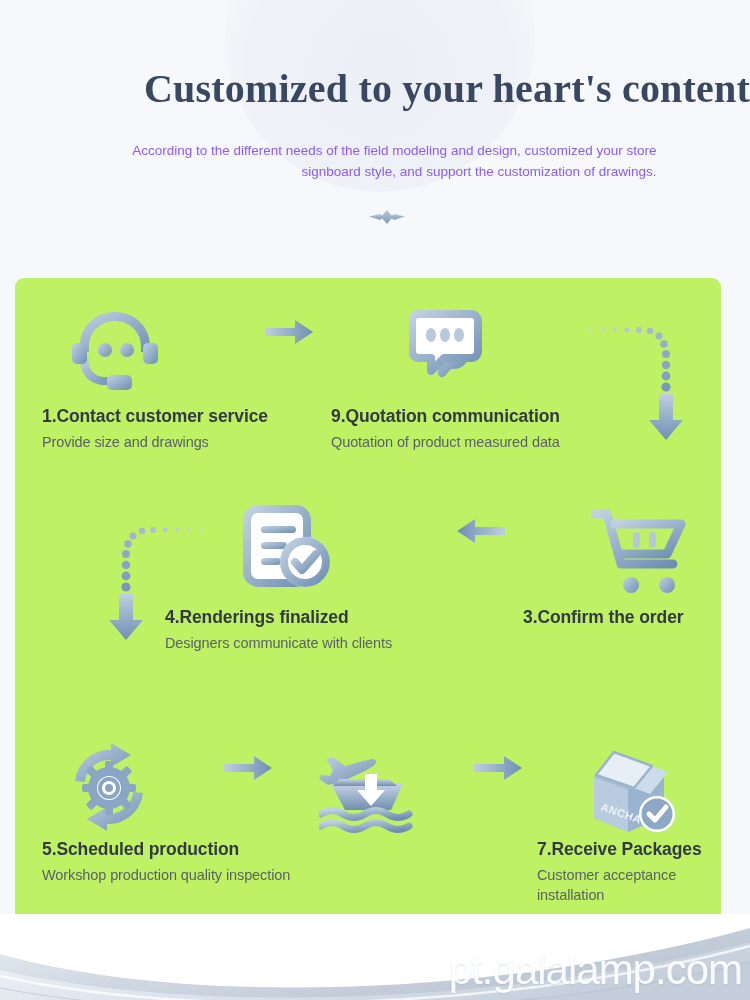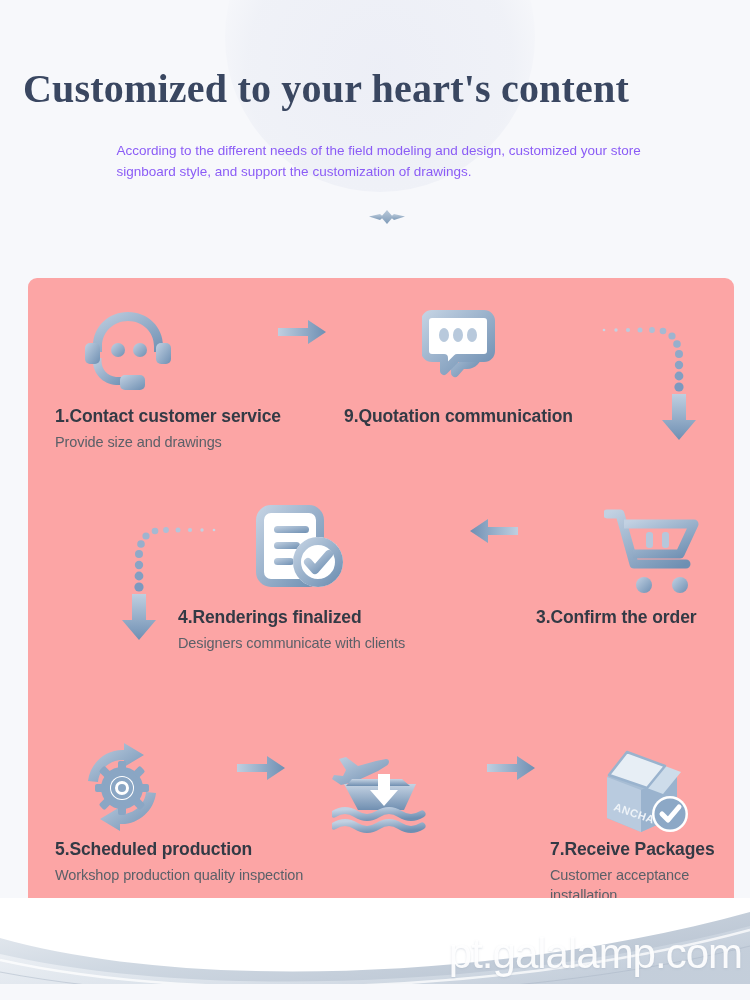--- a/index.html
+++ b/index.html
@@ -42,21 +42,21 @@
     display: block;
     font-size: 26px;
     letter-spacing: 7px;
     color: #f1f3f7;
   }
 
   
   .header {
     position: relative;
     padding-top: 66px;
-    text-align: left;
+    text-align: right;
     padding-left: 23px;
   }
   .page-title {
     margin: 0;
     font-family: "Liberation Serif", serif;
     font-weight: 700;
     font-size: 40px;
     line-height: 1.15;
     color: #3a4761;
     letter-spacing: .2px;
@@ -73,23 +73,23 @@
   
   .divider-orn {
     margin: 25px auto 0;
     width: 44px; height: 18px;
     position: relative;
   }
 
   
   .flow-card {
     position: absolute;
-    left: 28px; top: 278px;
+    left: 15px; top: 278px;
     width: 706px; height: 648px;
-    background: #fca5a5;
+    background: #bef264;
     border-radius: 9px;
     overflow: hidden;
   }
 
   
   .step { position: absolute; }
   .step-icon { position: absolute; }
   .step-title {
     font-size: 17.5px;
     font-weight: 700;
@@ -104,21 +104,21 @@
     line-height: 1.37;
     letter-spacing: -.1px;
   }
 
   
   .arrow-wrap { position: absolute; }
 
   
   .footer {
     position: absolute;
-    left: 0; bottom: 16px;
+    left: 0; bottom: 0;
     width: 750px; height: 86px;
     overflow: hidden;
   }
   .footer-url {
     position: absolute;
     right: 8px; bottom: 6px;
     font-size: 42px;
     color: rgba(255,255,255,.92);
     font-family: "Liberation Sans", sans-serif;
     letter-spacing: -1px;
@@ -199,20 +199,21 @@
   </div>
 
   <div class="arrow-wrap" style="left:248px; top:38px;">
     <svg width="54" height="32" viewBox="0 0 54 32" xmlns="http://www.w3.org/2000/svg">
       <path d="M2 12 L32 12 L32 4 L50 16 L32 28 L32 20 L2 20 Z" fill="url(#ag)"></path>
     </svg>
   </div>
 
   <div class="step" style="left:316px; top:128px; width:330px;">
     <div class="step-title">9.Quotation communication</div>
+    <div class="step-desc">Quotation of product measured data</div>
   </div>
   <div class="step-icon" style="left:394px; top:30px;">
     <svg width="92" height="82" viewBox="0 0 92 82" xmlns="http://www.w3.org/2000/svg">
       <path d="M56 34 L56 46 C56 52 51 57 45 57 L40 57 L33 65 L33 57 L26 57" fill="none" stroke="url(#ig)" stroke-width="8" stroke-linecap="round" stroke-linejoin="round"></path>
       <path d="M10 6 L62 6 C66 6 69 9 69 13 L69 43 C69 47 66 50 62 50 L35 50 L22 63 L22 50 L10 50 C6 50 3 47 3 43 L3 13 C3 9 6 6 10 6 Z" fill="#ffffff" stroke="url(#ig)" stroke-width="8" stroke-linejoin="round"></path>
       <ellipse cx="22" cy="27" rx="5" ry="7" fill="#b8c9dc"></ellipse>
       <ellipse cx="36" cy="27" rx="5" ry="7" fill="#b8c9dc"></ellipse>
       <ellipse cx="50" cy="27" rx="5" ry="7" fill="#b8c9dc"></ellipse>
     </svg>
   </div>

